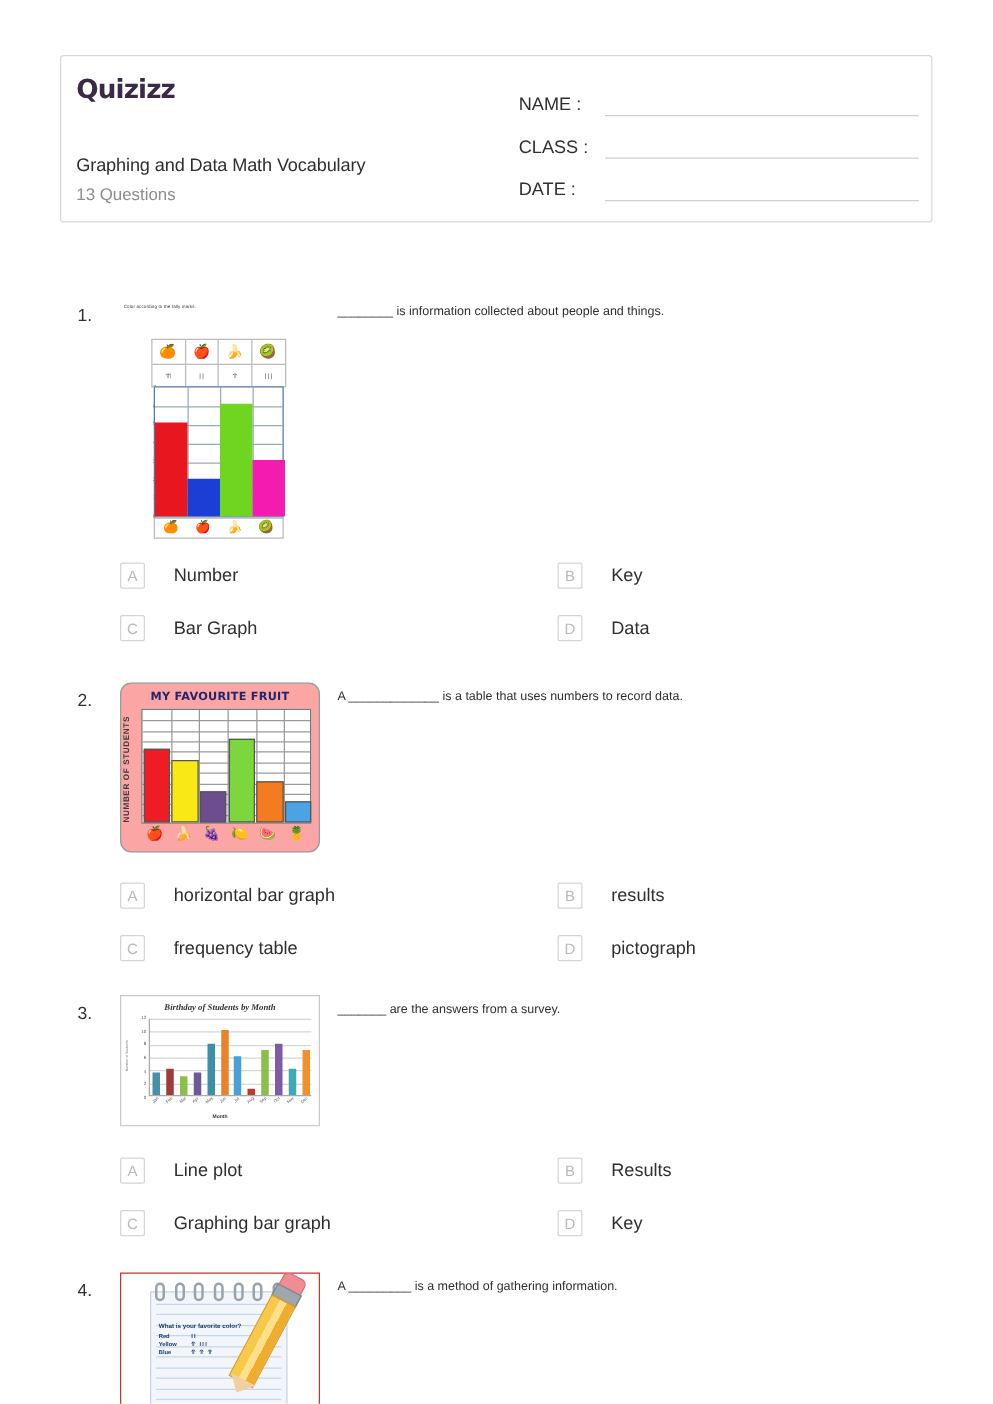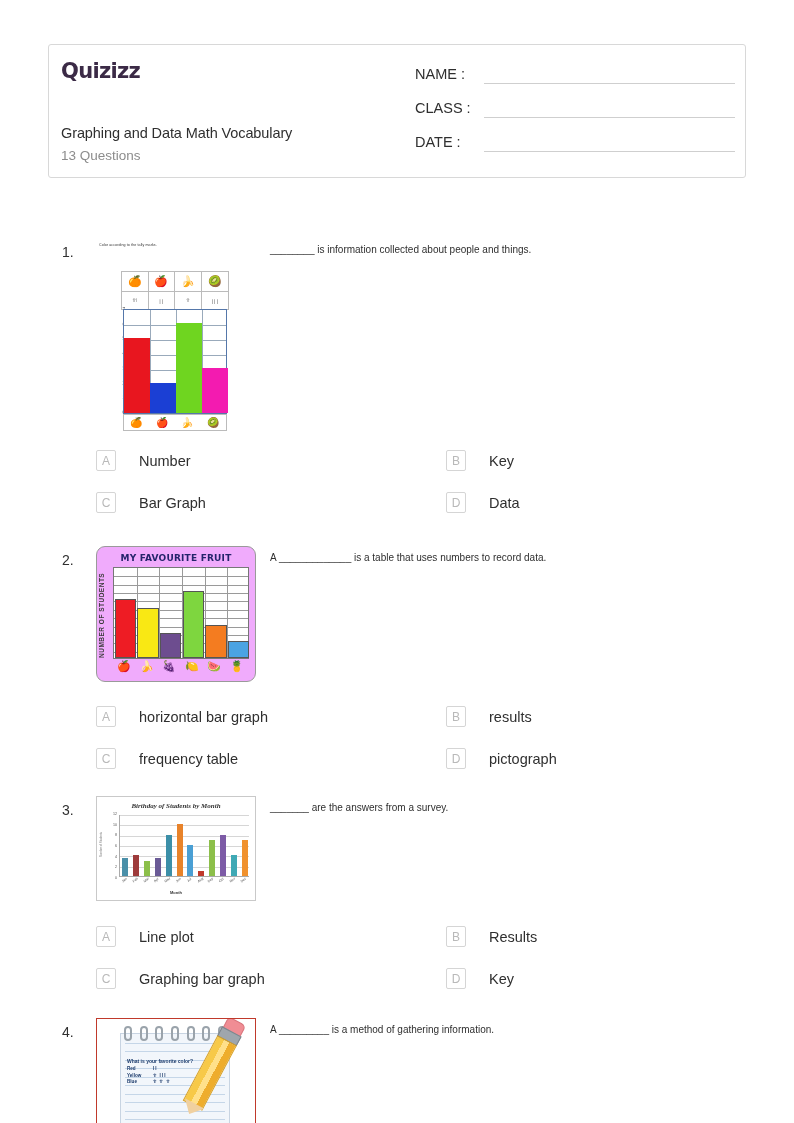--- a/index.html
+++ b/index.html
@@ -29,21 +29,21 @@
   }
   .quiz-title {
     position: absolute; left: 12px; top: 80px;
     font-size: 14.5px; color: #2f2f2f; letter-spacing: -0.1px;
   }
   .quiz-sub {
     position: absolute; left: 12px; top: 103px;
     font-size: 13.5px; color: #8c8c8c;
   }
   .fields { position: absolute; left: 366px; top: 22px; width: 320px; }
-  .field-row { display: flex; align-items: flex-start; height: 34px; }
+  .field-row { display: flex; align-items: center; height: 34px; }
   .field-label {
     font-size: 14.5px; color: #2f2f2f; white-space: nowrap;
     min-width: 63px; line-height: 1;
   }
   .field-line {
     flex: 1; border-bottom: 1px solid #cfcfcf; height: 17px; margin-left: 6px;
   }
 
   
   .q { position: absolute; left: 48px; width: 700px; }
@@ -106,21 +106,21 @@
     position: absolute; left: 27px; top: 171px; width: 104px; height: 17px;
     border: .8px solid #bbb; display: flex;
   }
   .w1-fruits span {
     width: 26px; text-align: center; font-size: 10px; line-height: 16px;
   }
 
   
   .w2 {
     width: 160px; height: 136px; position: relative;
-    border: 1px solid #9a9a9a; border-radius: 9px; background: #f0abfc;
+    border: 1px solid #9a9a9a; border-radius: 9px; background: #fca5a5;
     overflow: hidden;
   }
   .w2-title {
     position: absolute; top: 6px; left: 0; right: 0; text-align: center;
     font-size: 9px; font-weight: bold; color: #24246b;
     font-family: "DejaVu Sans", sans-serif; letter-spacing: .2px;
   }
   .w2-ylab {
     position: absolute; left: 1px; top: 18px;
     width: 12px; height: 100px;

